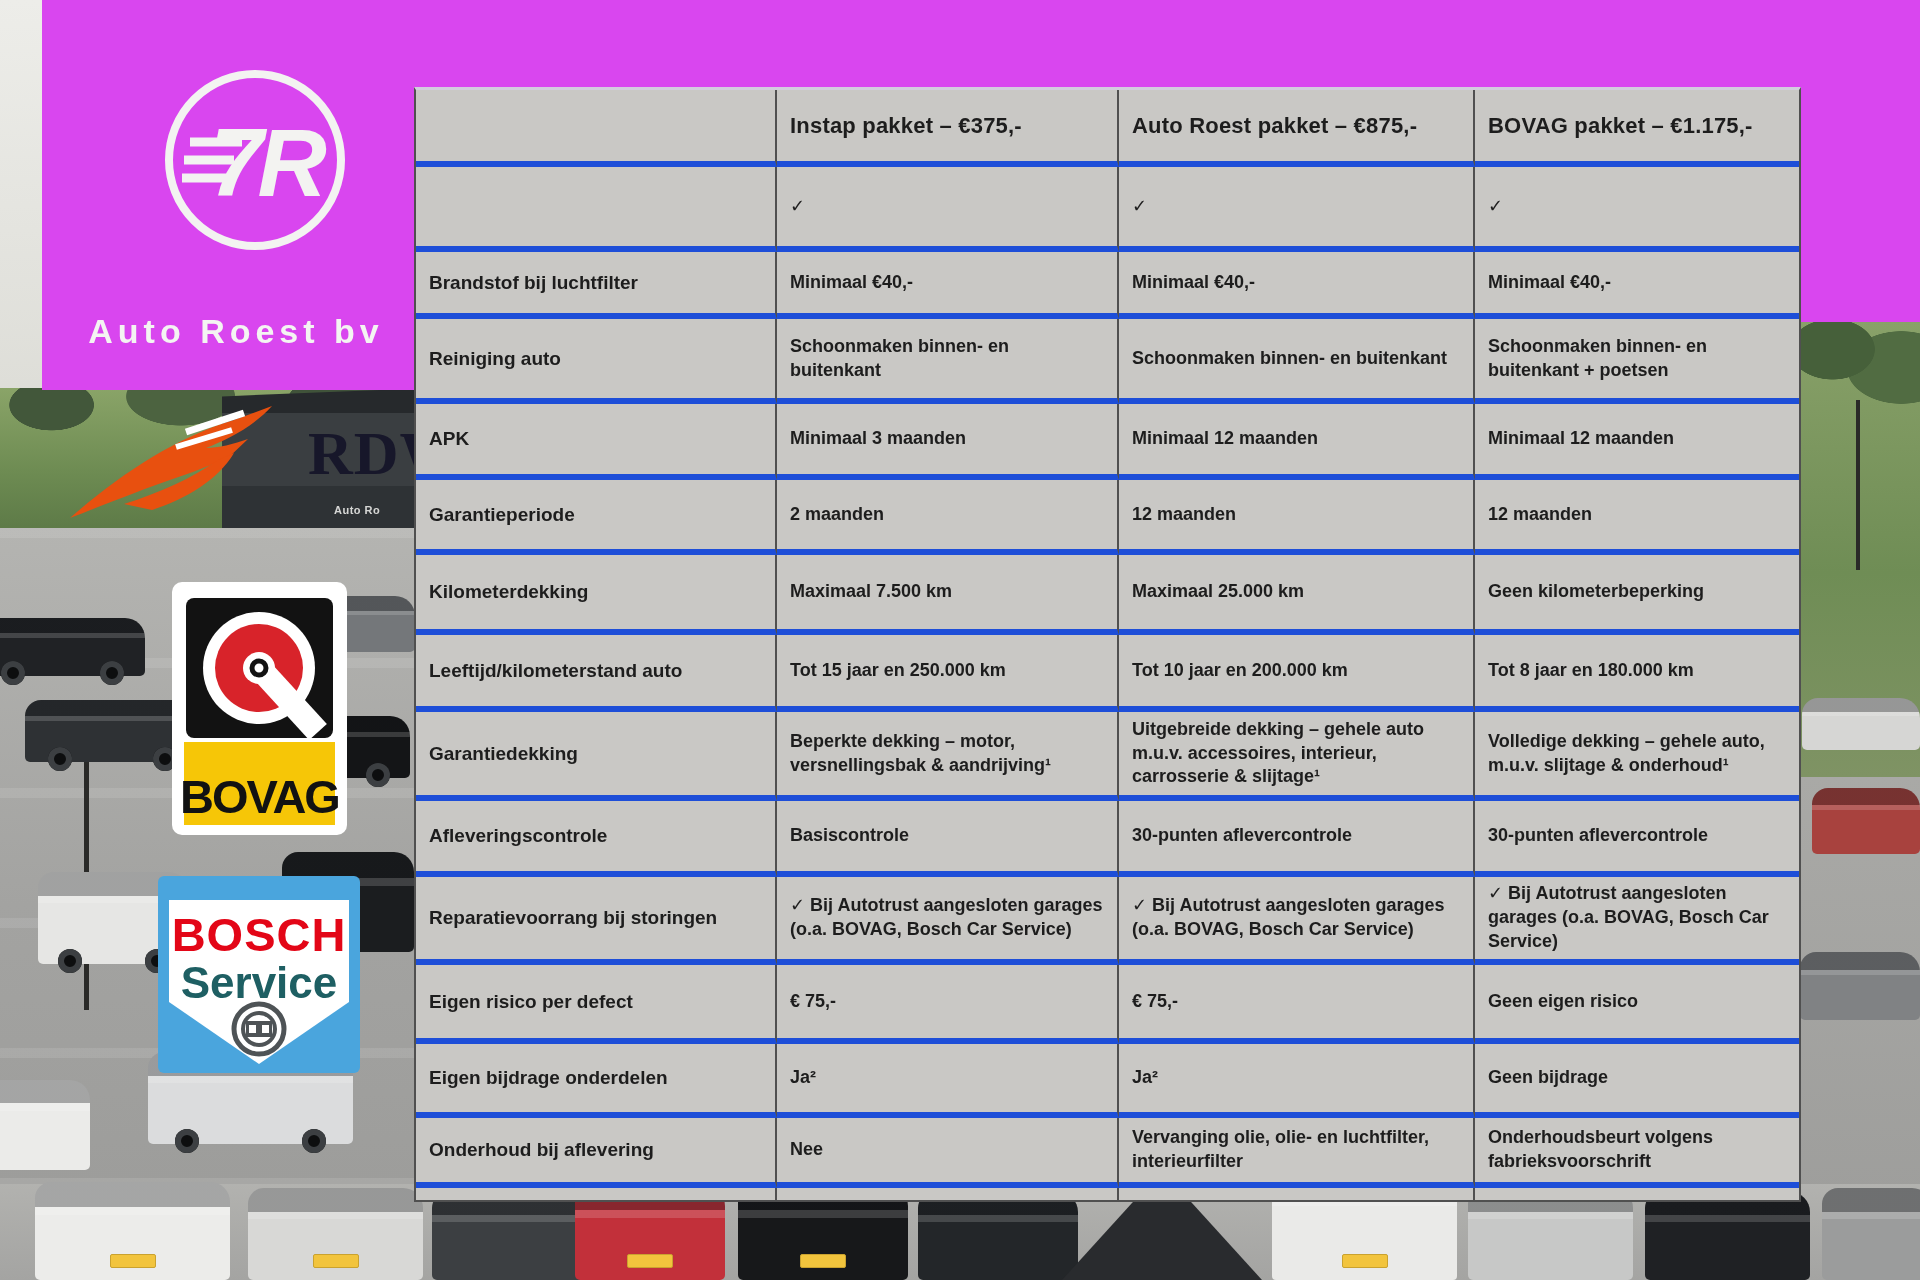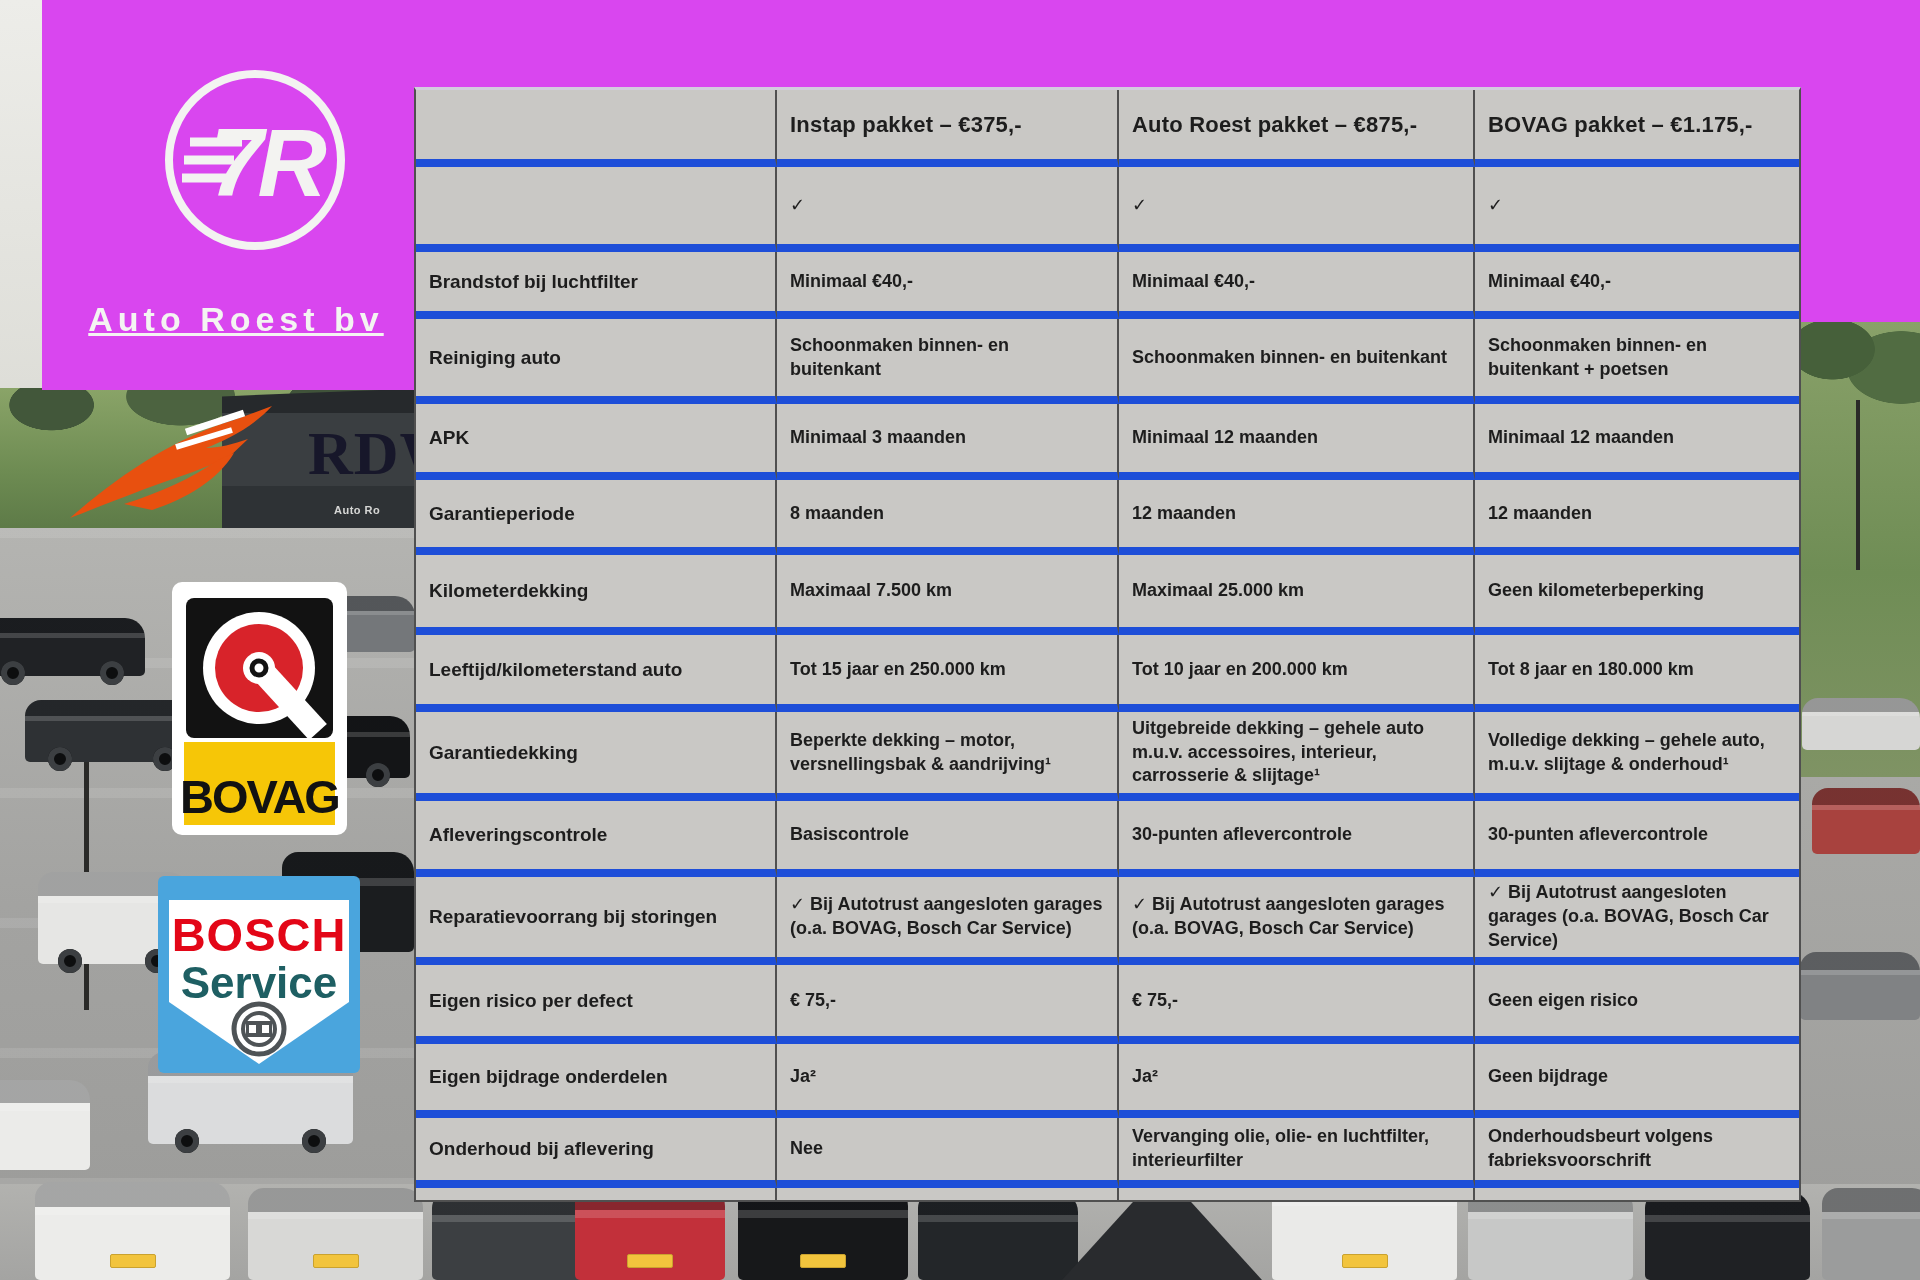--- a/index.html
+++ b/index.html
@@ -42,40 +42,40 @@
     background:#f2c43d;border:1px solid #caa22f;border-radius:2px;}
   .pyr{position:absolute;background:#292b2e;clip-path:polygon(50% 0,100% 100%,0 100%);}
 
   
   .blk{position:absolute;background:#d946ef;}
   .top-strip{left:430px;top:0;width:1490px;height:90px;}
   .left-block{left:42px;top:0;width:388px;height:390px;}
   .right-block{left:1795px;top:0;width:125px;height:322px;}
 
   .ar-logo{position:absolute;left:108px;top:52px;}
-  .ar-name{position:absolute;left:0;top:300px;width:100%;text-align:center;color:#f4f4f2;
-    font-size:34px;font-weight:bold;letter-spacing:5px;text-decoration:underline;}
+  .ar-name{position:absolute;left:0;top:312px;width:100%;text-align:center;color:#f4f4f2;
+    font-size:34px;font-weight:bold;letter-spacing:5px;}
 
   
   .rdw{position:absolute;left:66px;top:392px;width:350px;height:140px;}
   .rdw svg{position:absolute;left:0;top:6px;}
   .rdw-text{position:absolute;left:206px;top:26px;font-family:"Liberation Serif","DejaVu Serif",serif;
     font-weight:bold;font-size:62px;color:#17172a;letter-spacing:1px;margin-left:36px;}
   .bovag{position:absolute;left:172px;top:582px;width:175px;height:253px;text-decoration:underline;}
   .bosch{position:absolute;left:158px;top:876px;width:202px;height:247px;}
 
   
   .pkg-table{position:absolute;left:414px;top:87px;width:1387px;
     display:grid;box-sizing:border-box;
     grid-template-columns:361px 342px 356px 324px;
     grid-template-rows:77px 85px 67px 85px 76px 75px 80px 77px 89px 76px 88px 79px 74px 70px;
     border:2px solid #505050;border-top:3px solid #d3cdde;
     background:#c9c8c5;}
   .tr{display:contents;}
-  .pkg-table .c{box-sizing:border-box;background:#c9c8c5;border-right:2px solid #505050;border-bottom:8px solid #1d4ed8;
+  .pkg-table .c{box-sizing:border-box;background:#c9c8c5;border-right:2px solid #505050;border-bottom:6px solid #1d4ed8;
     display:flex;align-items:center;padding:6px 14px 6px 13px;color:#1d1d1d;font-weight:bold;line-height:1.32;}
   .pkg-table .tr > .c:last-child{border-right:none;}
   .pkg-table .tr:last-child > .c{border-bottom:none;}
   .pkg-table .th{font-size:22px;letter-spacing:.2px;}
   .pkg-table .lbl{font-size:19px;}
   .pkg-table .val{font-size:18px;}
 </style>
 </head>
 <body>
 
@@ -211,21 +211,21 @@
       <div class="c val">Schoonmaken binnen- en buitenkant + poetsen</div>
     </div>
     <div class="tr">
       <div class="c lbl">APK</div>
       <div class="c val">Minimaal 3 maanden</div>
       <div class="c val">Minimaal 12 maanden</div>
       <div class="c val">Minimaal 12 maanden</div>
     </div>
     <div class="tr">
       <div class="c lbl">Garantieperiode</div>
-      <div class="c val">8 maanden</div>
+      <div class="c val">2 maanden</div>
       <div class="c val">12 maanden</div>
       <div class="c val">12 maanden</div>
     </div>
     <div class="tr">
       <div class="c lbl">Kilometerdekking</div>
       <div class="c val">Maximaal 7.500 km</div>
       <div class="c val">Maximaal 25.000 km</div>
       <div class="c val">Geen kilometerbeperking</div>
     </div>
     <div class="tr">

